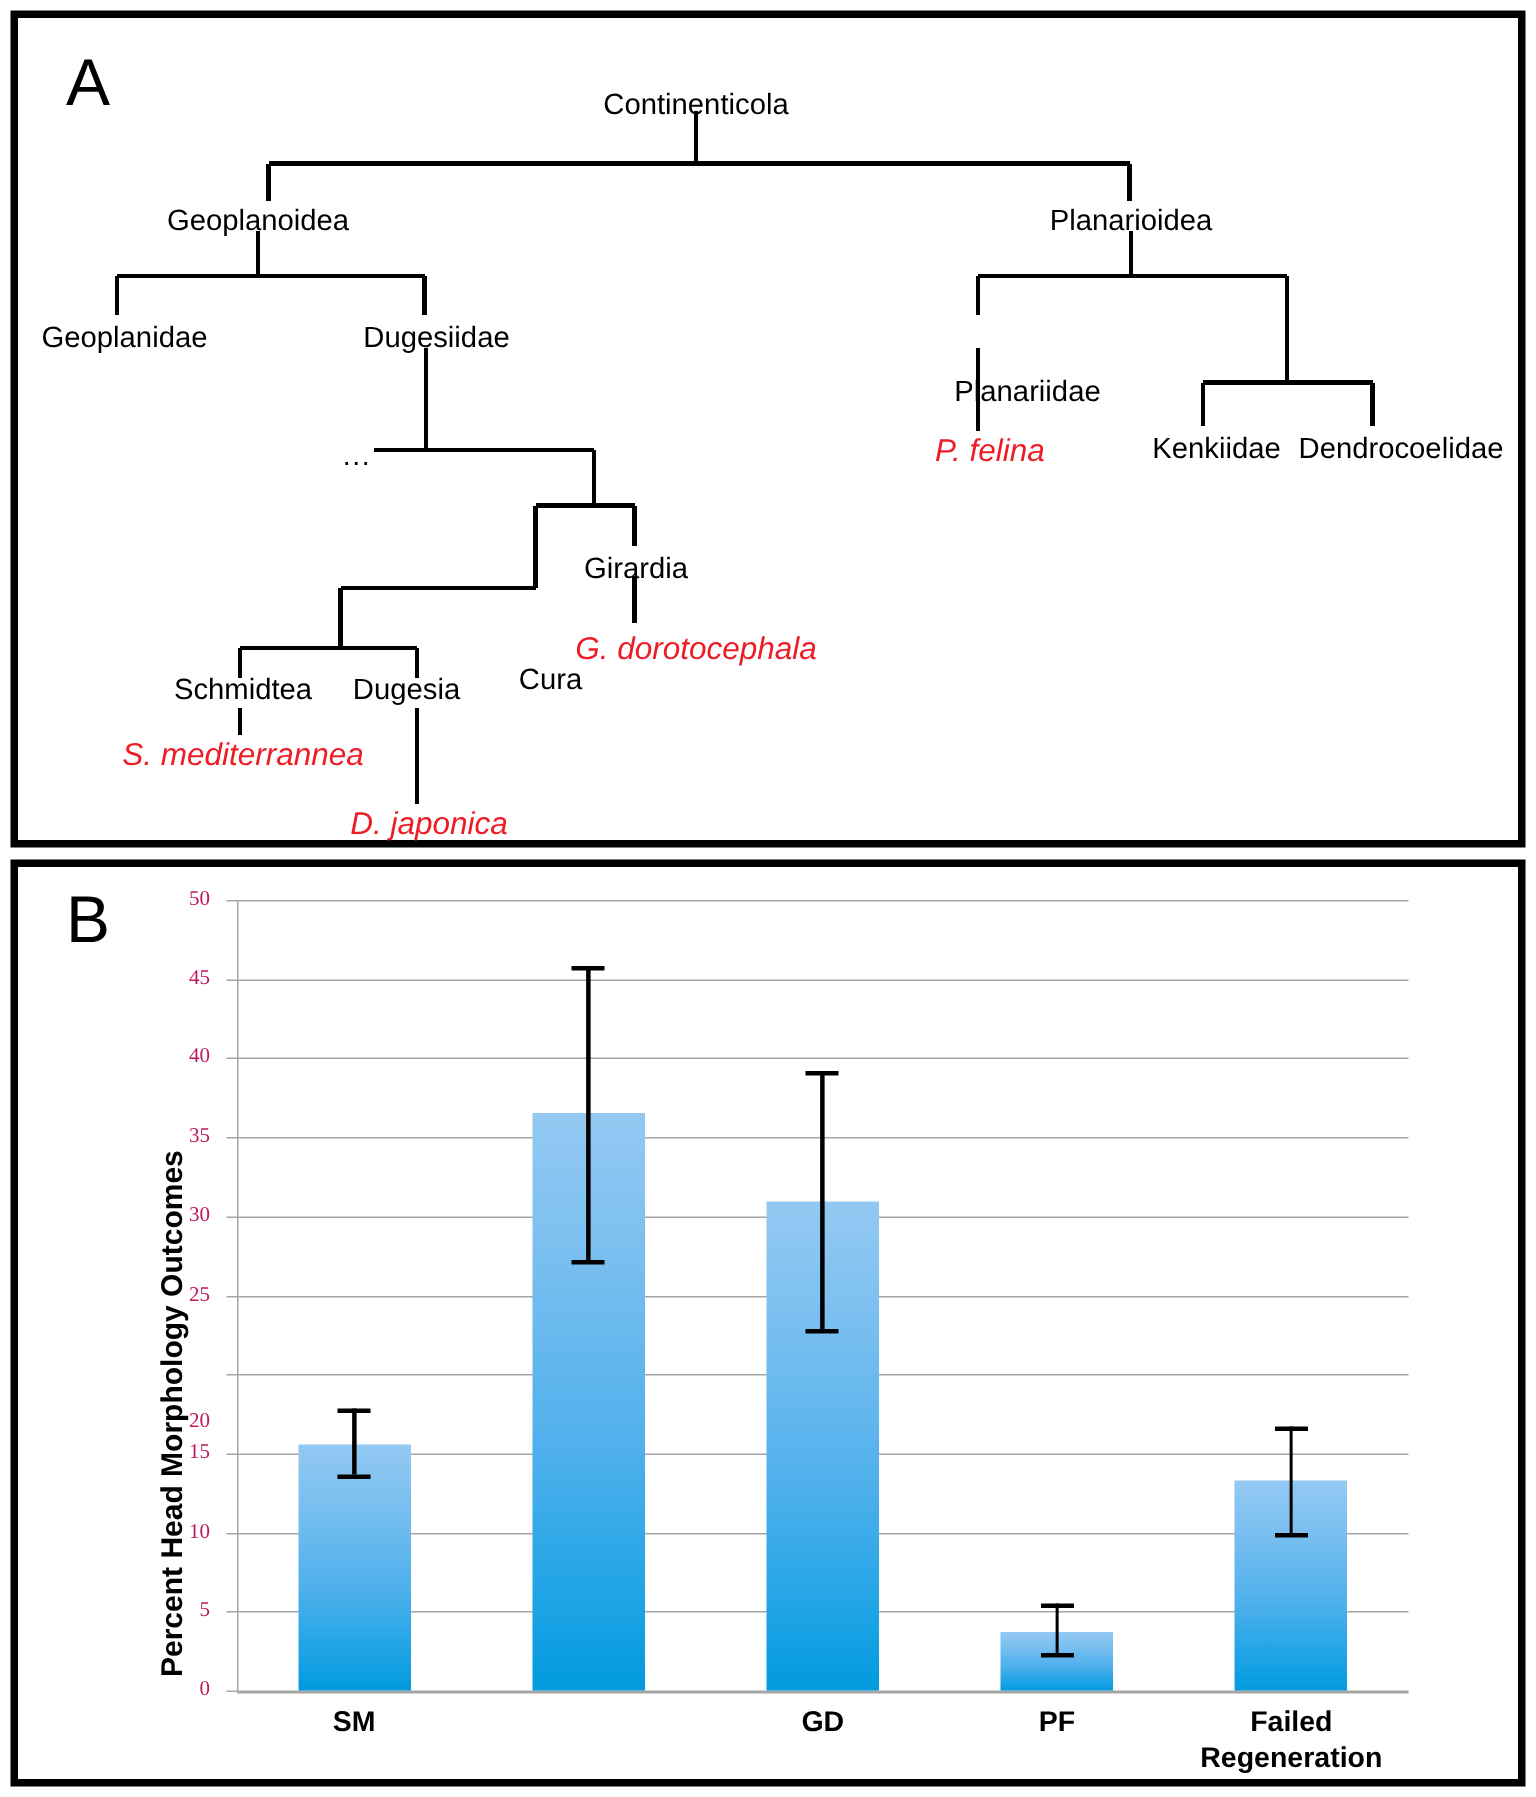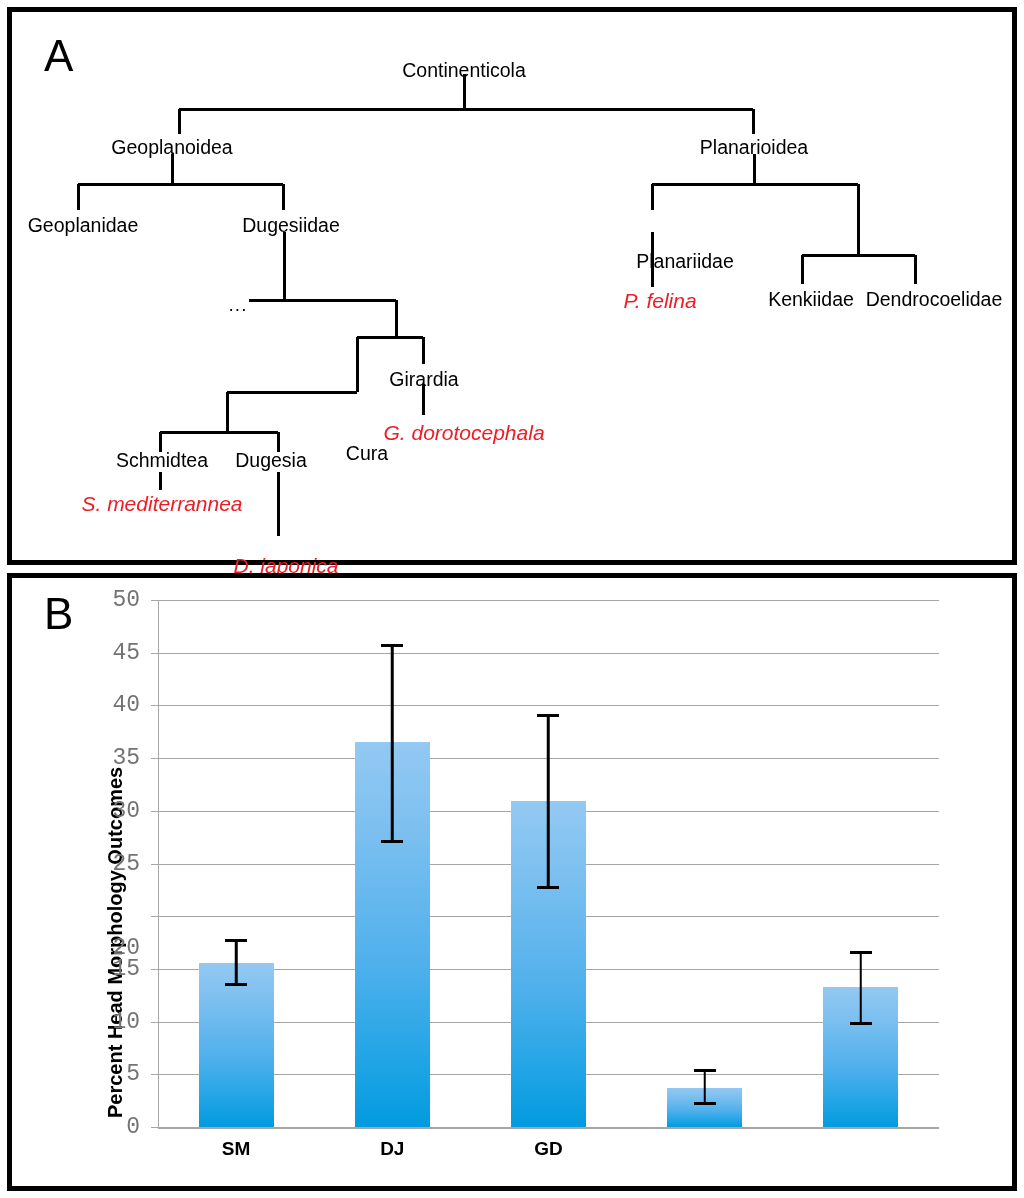--- a/index.html
+++ b/index.html
@@ -17,22 +17,22 @@
 
   
   #clado{position:absolute;left:0;top:0;width:100%;height:100%;}
   .tx{position:absolute;font-size:19.5px;line-height:1;white-space:nowrap;color:#000;
       font-family:"Liberation Sans",sans-serif;transform:translateX(-50%);}
   .tx.sp{color:#ee1c25;font-style:italic;font-size:21px;}
   .tx.dots{font-size:19px;letter-spacing:1px;}
 
   
   #chart-area{position:absolute;left:0;top:0;width:100%;height:100%;}
-  .ytick{position:absolute;font-size:23px;color:#737373;text-align:right;width:40px;
-         font-family:Liberation Mono, monospace;transform:translateY(-50%);}
+  .ytick{position:absolute;font-size:14px;color:#be185d;text-align:right;width:40px;
+         font-family:Liberation Serif, serif;transform:translateY(-50%);}
   .gridline{position:absolute;height:1px;background:#a6a6a6;}
   .axisline{position:absolute;background:#a6a6a6;}
   .tickmark{position:absolute;width:7px;height:1px;background:#a6a6a6;}
   .bar{position:absolute;background:linear-gradient(to bottom,#93c9f2 0%,#7dc0f0 22%,#4fb0ec 58%,#17a2e4 88%,#029ade 100%);}
   .errbar{position:absolute;width:2.5px;background:#000;left:50%;transform:translateX(-50%);}
   .errcap{position:absolute;width:22px;height:3px;background:#000;left:50%;transform:translateX(-50%);}
   .catlabel{position:absolute;font-size:19px;font-weight:bold;color:#000;text-align:center;
             font-family:"Liberation Sans",sans-serif;line-height:1.25;transform:translateX(-50%);}
   #ylabel{position:absolute;font-size:20px;font-weight:bold;color:#000;white-space:nowrap;
           font-family:"Liberation Sans",sans-serif;
@@ -102,21 +102,21 @@
     <div class="tx sp" style="left:648px;top:278px;">P. felina</div>
     <div class="tx" style="left:799px;top:278px;">Kenkiidae</div>
     <div class="tx" style="left:922px;top:278px;text-align:right;">Dendrocoelidae</div>
     <div class="tx dots" style="left:226px;top:283px;">...</div>
     <div class="tx" style="left:412px;top:358px;">Girardia</div>
     <div class="tx" style="left:355px;top:384px;margin-top:48px;">Cura</div>
     <div class="tx sp" style="left:452px;top:410px;">G. dorotocephala</div>
     <div class="tx" style="left:150px;top:439px;">Schmidtea</div>
     <div class="tx" style="left:259px;top:439px;">Dugesia</div>
     <div class="tx sp" style="left:150px;top:481px;">S. mediterrannea</div>
-    <div class="tx sp" style="left:274px;top:527px;margin-top:16px;">D. japonica</div>
+    <div class="tx sp" style="left:274px;top:527px;">D. japonica</div>
   </div>
 
   <div class="panel" id="panel-b">
     <div class="panel-letter" id="panel-b-letter">B</div>
     <div id="ylabel" style="left:92px;top:540px;">Percent Head Morphology Outcomes</div>
     <div id="chart-area">
         <div class="tickmark" style="left: 139px; top: 549px;"></div>
         <div class="ytick" style="left: 88px; top: 549px;">0</div>
         <div class="gridline" style="left: 146px; top: 496px; width: 781px;"></div>
         <div class="tickmark" style="left: 139px; top: 496px;"></div>
@@ -158,40 +158,44 @@
         </div>
         <div class="catlabel" style="left: 224.1px; top: 559px; width: 216.2px;">
           <div>SM</div>
         </div>
         <div style="position: absolute; left: 302.2px; top: 22px; width: 156.2px; height: 529px;">
           <div class="bar" style="left: 40.6px; top: 142.29px; width: 75px; height: 384.71px;"></div>
           <div class="errbar" style="top: 44.268px; height: 196.044px;"></div>
           <div class="errcap" style="top: 44.268px;"></div>
           <div class="errcap" style="top: 240.312px;"></div>
         </div>
-        <div class="catlabel" style="left: 380.3px; top: 559px; width: 216.2px;">
-          <div>DJ</div>
-        </div>
         <div style="position: absolute; left: 458.4px; top: 22px; width: 156.2px; height: 529px;">
           <div class="bar" style="left: 40.6px; top: 201.314px; width: 75px; height: 325.686px;"></div>
           <div class="errbar" style="top: 113.832px; height: 171.802px;"></div>
           <div class="errcap" style="top: 113.832px;"></div>
           <div class="errcap" style="top: 285.634px;"></div>
         </div>
         <div class="catlabel" style="left: 536.5px; top: 559px; width: 216.2px;">
           <div>GD</div>
         </div>
         <div style="position: absolute; left: 614.6px; top: 22px; width: 156.2px; height: 529px;">
           <div class="bar" style="left: 40.6px; top: 488.002px; width: 75px; height: 38.998px;"></div>
           <div class="errbar" style="top: 469.03px; height: 32.674px;"></div>
           <div class="errcap" style="top: 469.03px;"></div>
           <div class="errcap" style="top: 501.704px;"></div>
         </div>
+        <div class="catlabel" style="left: 692.7px; top: 559px; width: 216.2px;">
+          <div>PF</div>
+        </div>
         <div style="position: absolute; left: 770.8px; top: 22px; width: 156.2px; height: 529px;">
           <div class="bar" style="left: 40.6px; top: 386.818px; width: 75px; height: 140.182px;"></div>
           <div class="errbar" style="top: 350.982px; height: 70.618px;"></div>
           <div class="errcap" style="top: 350.982px;"></div>
           <div class="errcap" style="top: 421.6px;"></div>
         </div>
+        <div class="catlabel" style="left: 848.9px; top: 559px; width: 216.2px;">
+          <div>Failed</div>
+          <div>Regeneration</div>
+        </div>
       </div>
   </div>
 
 </div>
 
 </body></html>

